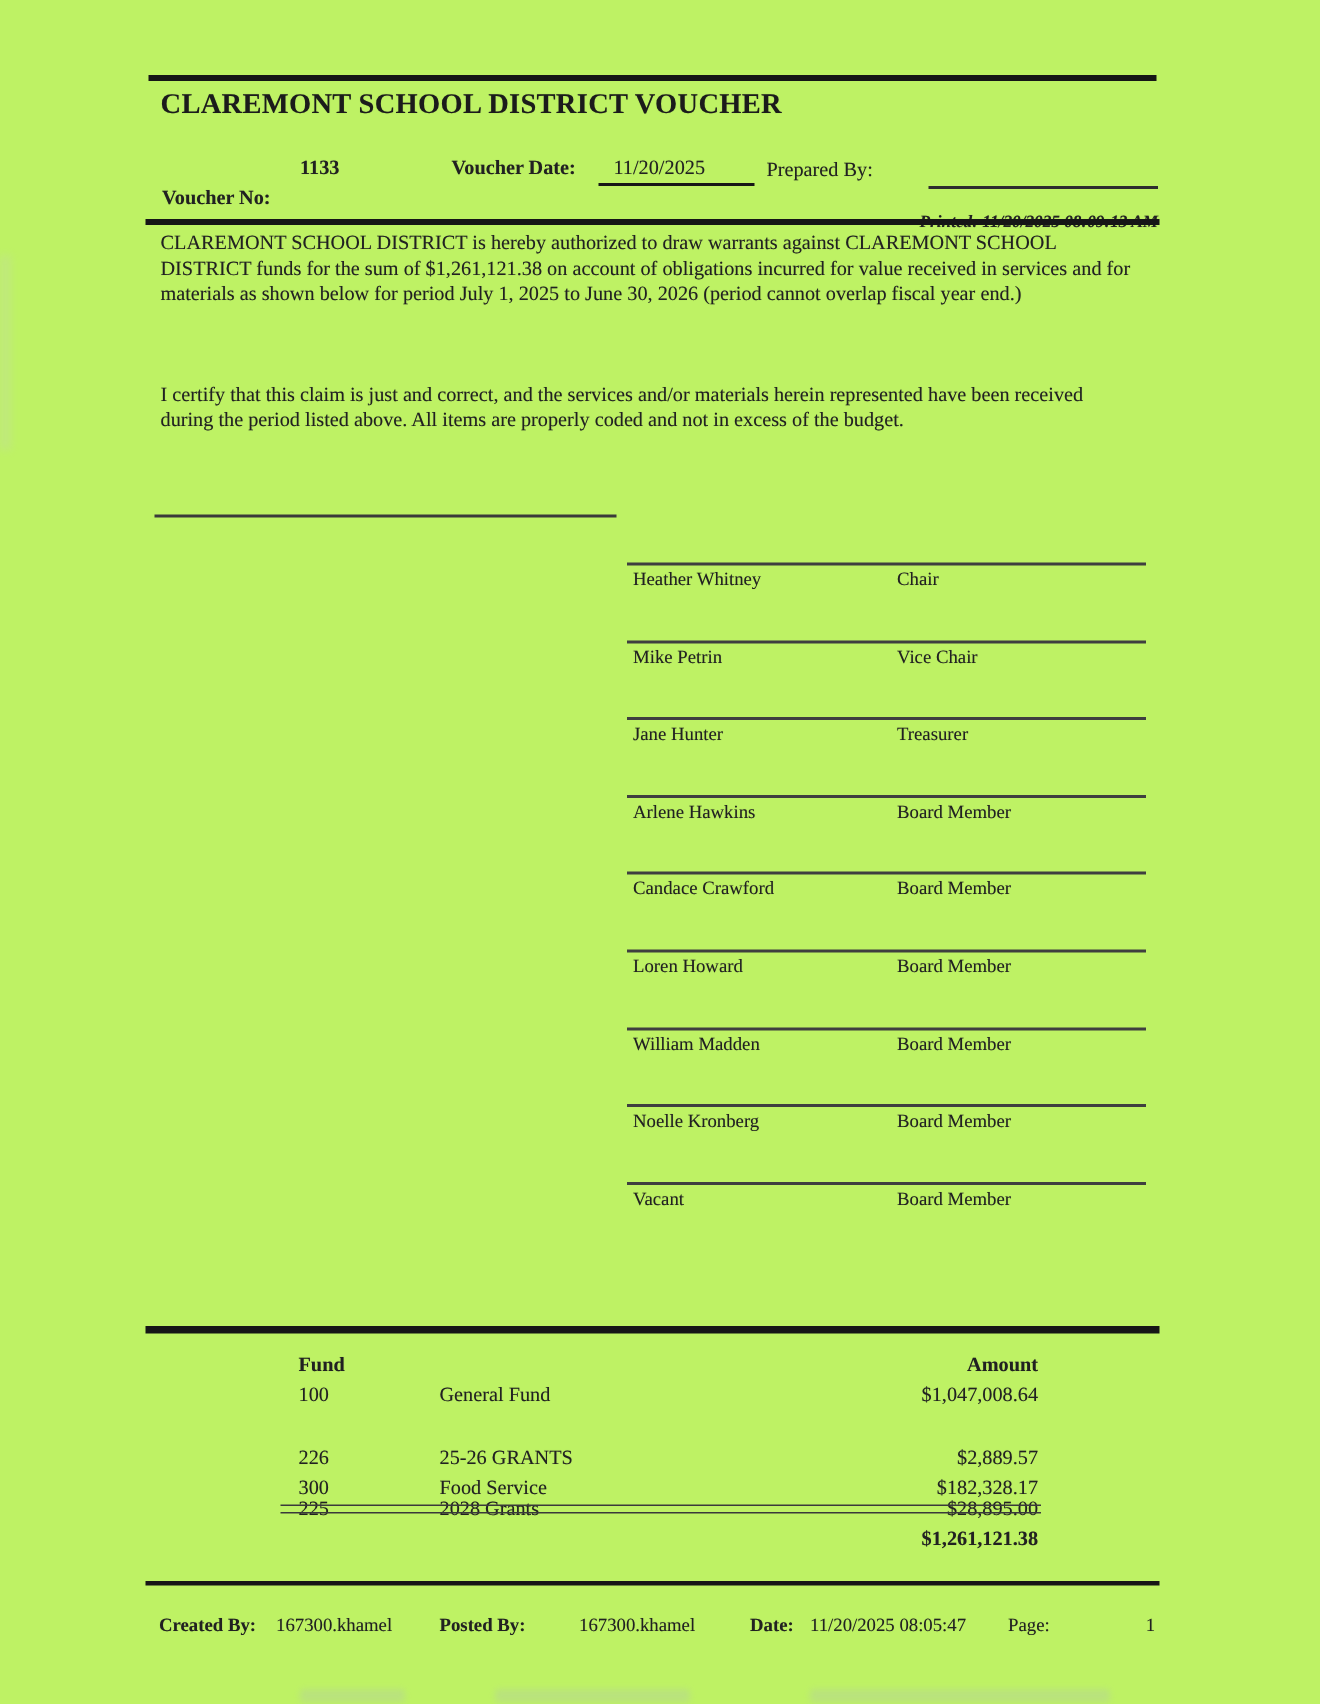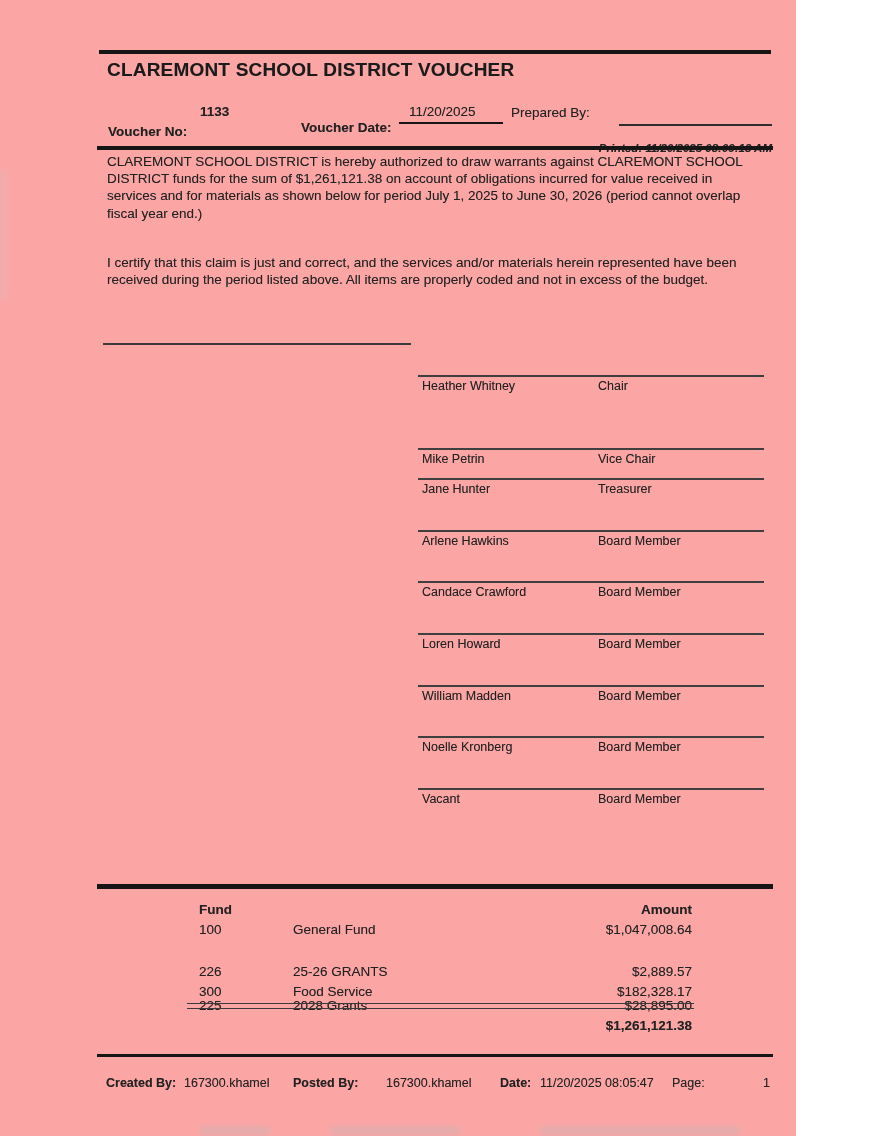--- a/index.html
+++ b/index.html
@@ -3,25 +3,26 @@
 <meta charset="utf-8">
 <style>
   * { margin: 0; padding: 0; box-sizing: border-box; }
   html, body { background: #ffffff; }
   body {
     font-family: "Liberation Sans", sans-serif;
     color: #212121;
   }
   .page {
     position: relative;
-    width: 796px;
+    width: 880px;
     height: 1136px;
-    background: #fca5a5;
+    background: #bef264;
     overflow: hidden;
     text-shadow: 0 0 0.5px rgba(40,40,40,0.35);
+    font-family: Liberation Serif, serif;
   }
   .abs { position: absolute; }
   .b { font-weight: 700; }
   .rule { position: absolute; background: #161616; }
   .doc-title {
     position: absolute;
     left: 107px; top: 59px;
     font-size: 19px; font-weight: 700;
     letter-spacing: 0.2px;
     color: #1b1b1b;
@@ -100,21 +101,21 @@
 </head>
 <body>
 
 <div class="page">
 
   <div class="rule" style="left:99px; top:50px; width:672px; height:4px;"></div>
   <div class="doc-title">CLAREMONT SCHOOL DISTRICT VOUCHER</div>
 
   <span class="abs hdr-text b" style="left:108px; top:104px;margin-top:20px;">Voucher No:</span>
   <span class="abs hdr-text b" style="left:200px; top:104px;">1133</span>
-  <span class="abs hdr-text b" style="left:301px; top:120px;">Voucher Date:</span>
+  <span class="abs hdr-text b" style="left:301px; top:104px;">Voucher Date:</span>
   <span class="abs hdr-text" style="left:409px; top:104px;">11/20/2025</span>
   <div class="rule" style="left:399px; top:122px; width:104px; height:2px;"></div>
   <span class="abs hdr-text" style="left:511px; top:105px;">Prepared By:</span>
   <span class="abs hdr-text" style="left:625px; top:105px;"></span>
   <div class="rule" style="left:619px; top:124px; width:153px; height:1.6px; background:#2e2e2e;"></div>
 
   <div class="printed">Printed: 11/20/2025 08:09:13 AM</div>
 
   <div class="rule" style="left:97px; top:146px; width:676px; height:4px;"></div>
 
@@ -123,21 +124,21 @@
   <div class="para" style="top:254px;">I certify that this claim is just and correct, and the services and/or materials herein represented have been received during the period listed above. All items are properly coded and not in excess of the budget.</div>
 
   <div class="sig-blank-line"></div>
 
   <div id="signatories">
       <div class="sig-entry" style="top: 375px;">
       <div class="sig-line"></div>
       <span class="sig-name">Heather Whitney</span>
       <span class="sig-title">Chair</span>
     </div>
-      <div class="sig-entry" style="top: 448px;">
+      <div class="sig-entry" style="top: 427px;">
       <div class="sig-line"></div>
       <span class="sig-name">Mike Petrin</span>
       <span class="sig-title">Vice Chair</span>
     </div>
       <div class="sig-entry" style="top: 478px;">
       <div class="sig-line"></div>
       <span class="sig-name">Jane Hunter</span>
       <span class="sig-title">Treasurer</span>
     </div>
       <div class="sig-entry" style="top: 530px;">

